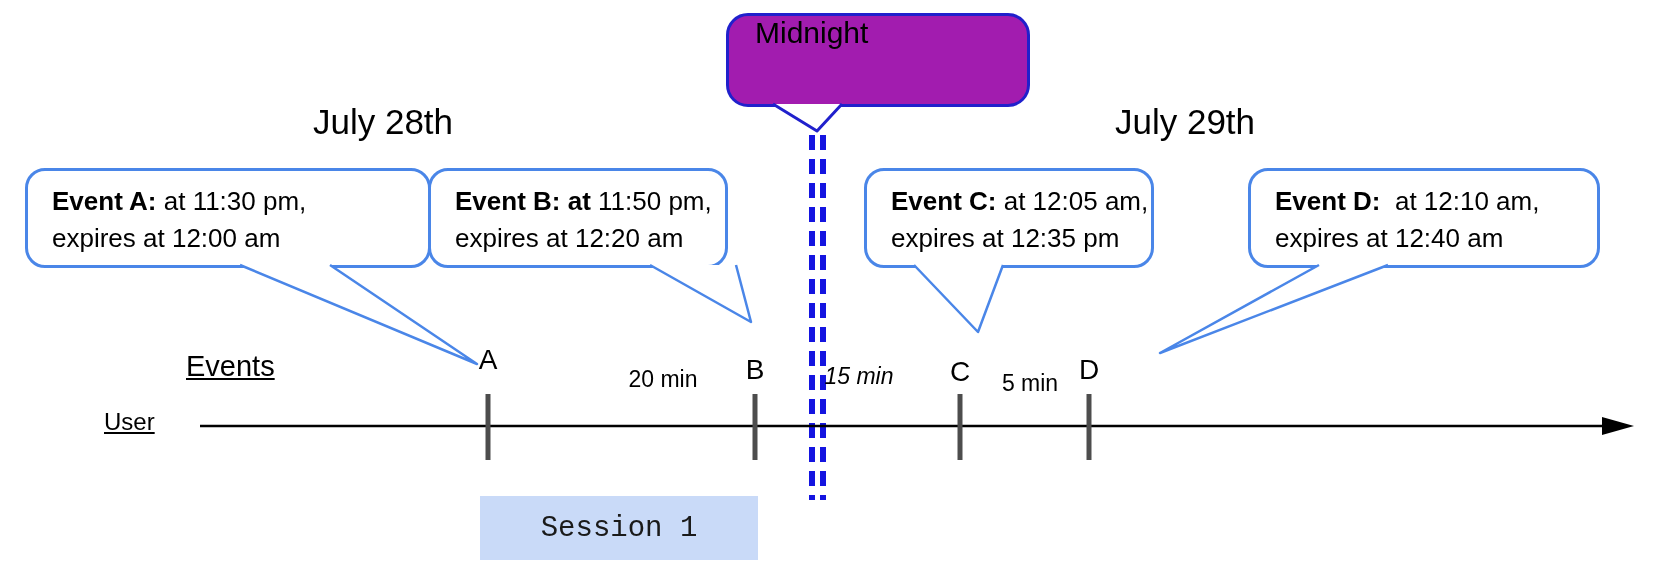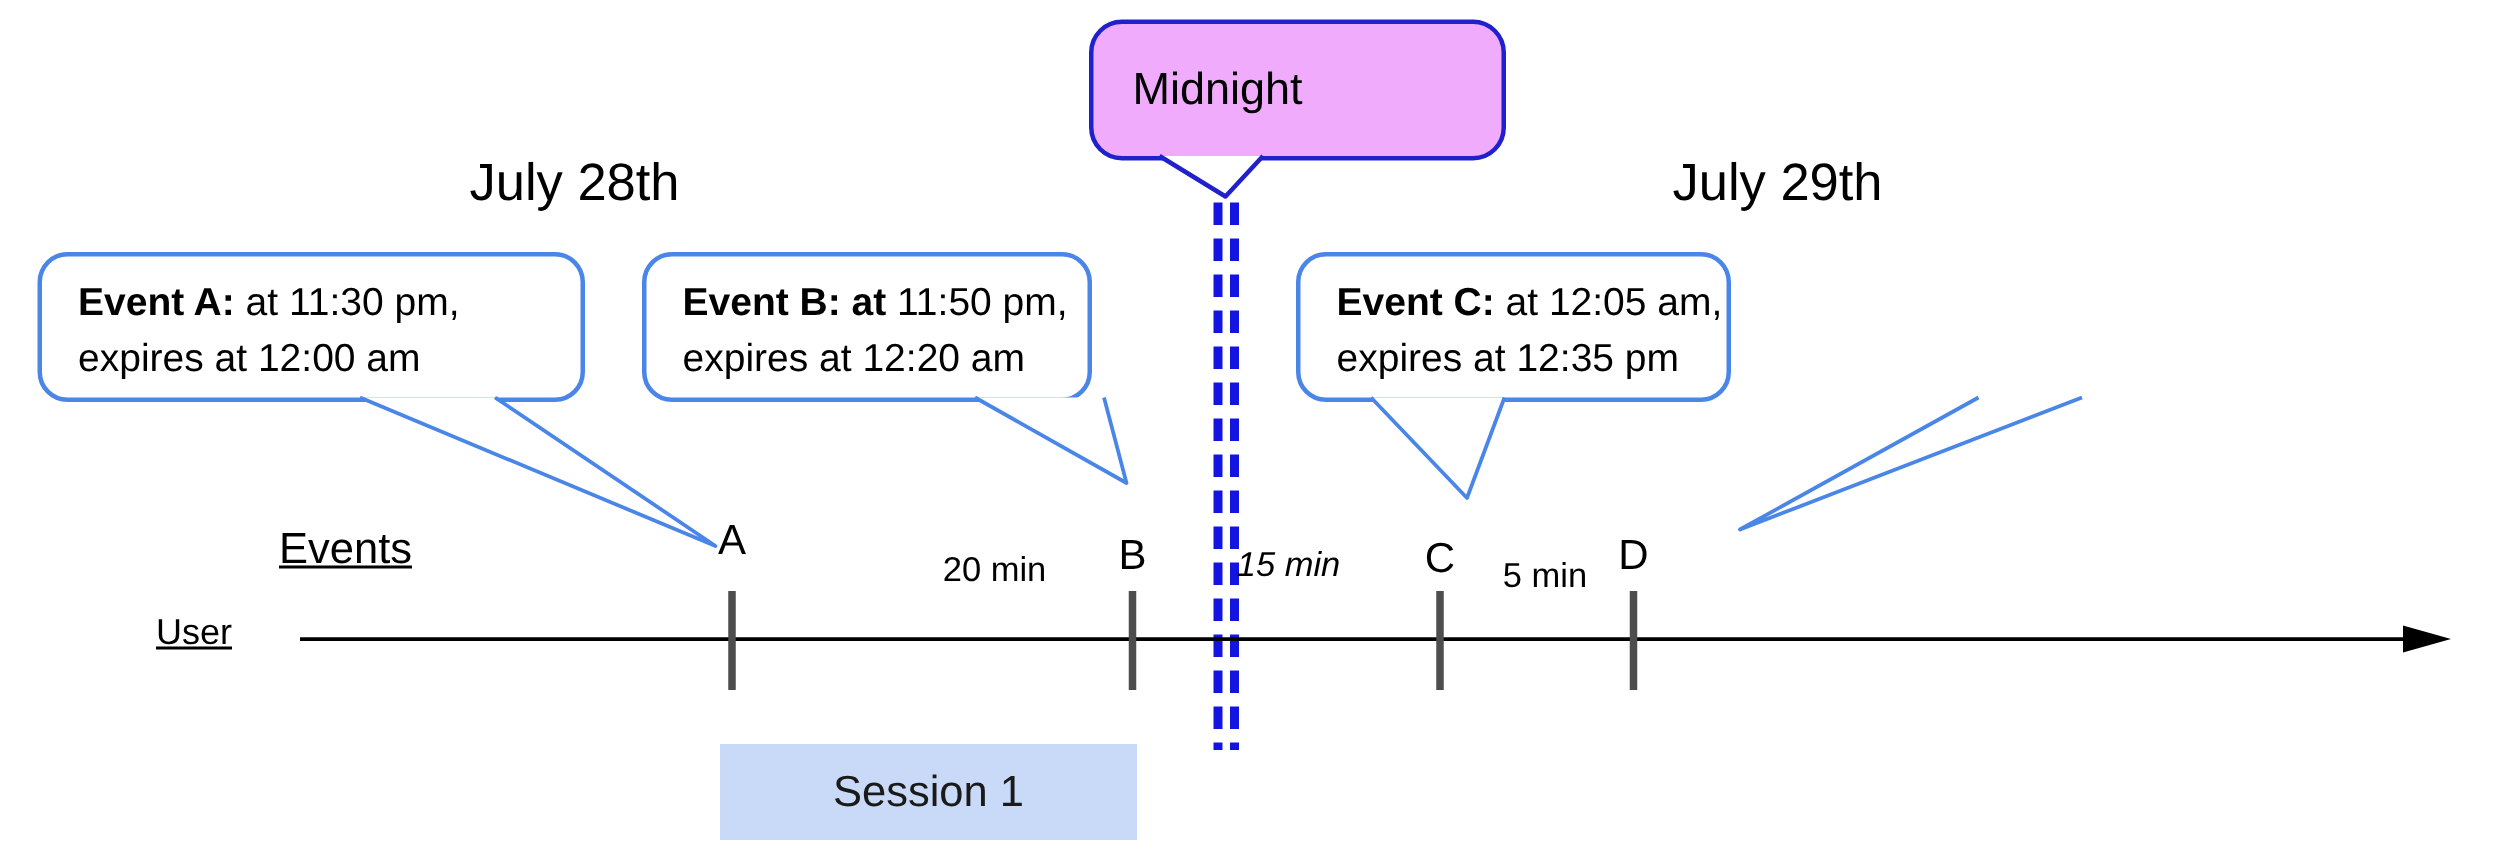--- a/index.html
+++ b/index.html
@@ -11,73 +11,77 @@
     --text-color:#000000;
   }
   html,body{margin:0;padding:0;background:#ffffff;}
   .canvas{
     position:relative;width:1668px;height:578px;background:#ffffff;overflow:hidden;
     font-family:"Liberation Sans",sans-serif;color:var(--text-color);
   }
   .abs{position:absolute;}
   .date-label{font-size:35px;text-align:center;z-index:4;}
   .midnight-bubble{
-    left:726px;top:13px;width:278px;height:94px;box-sizing:border-box;
-    border:3px solid var(--midnight-border);border-radius:22px;background:#f0abfc;
-    display:flex;align-items:center;padding-left:26px;font-size:30px;z-index:1;
+    left:726px;top:13px;width:304px;height:94px;box-sizing:border-box;
+    border:3px solid var(--midnight-border);border-radius:22px;background:#a21caf;
+    display:flex;padding-left:26px;font-size:30px;z-index:1;
   }
   .callout{
     top:168px;height:100px;box-sizing:border-box;background:#ffffff;
     border:3px solid var(--callout-border);border-radius:20px;
     padding:12px 6px 0 24px;font-size:26px;line-height:37px;z-index:1;
   }
   .callout .b{font-weight:bold;}
   .callout span{white-space:pre;}
   .overlay{position:absolute;left:0;top:0;z-index:3;pointer-events:none;}
   .tail{fill:#ffffff;stroke:var(--callout-border);stroke-width:2.5;stroke-linejoin:round;}
   .mtail{fill:#ffffff;stroke:var(--midnight-border);stroke-width:3;stroke-linejoin:round;}
   .mdash{stroke:var(--midnight-dash);stroke-width:6;stroke-dasharray:15 9;}
   .axis{stroke:#000000;stroke-width:2.5;}
   .ah{fill:#000000;stroke:none;}
   .tickline{stroke:var(--tick-color);stroke-width:5;}
   .side-label{z-index:4;text-decoration:underline;}
   .tick-letter{font-size:28px;width:34px;text-align:center;z-index:4;}
   .gap-label{font-size:23px;width:100px;text-align:center;z-index:4;}
   .session-box{
     top:496px;height:64px;background:var(--session-fill);z-index:2;
-    display:flex;align-items:center;justify-content:center;font-size:29px;color:#1a1a1a;
+    display:flex;align-items:center;justify-content:center;font-size:29px;color:#1a1a1a;font-family:Liberation Mono, monospace;
   }
 </style>
 </head>
 <body>
 
 <div class="canvas">
 
   <div class="abs date-label" style="left:268px;top:102px;width:230px;">July 28th</div>
   <div class="abs date-label" style="left:1070px;top:102px;width:230px;">July 29th</div>
 
   <div class="abs midnight-bubble">
     <span>Midnight</span>
   </div>
 
-  <div class="abs callout" style="left:25px;width:365px;">
+  <div class="abs callout" style="left:25px;width:406px;">
     <div><span class="b">Event A:</span><span> at 11:30 pm,</span></div>
     <div>expires at 12:00 am</div>
   </div>
 
   <div class="abs callout" style="left:428px;width:300px;">
     <div><span class="b">Event B: at</span><span> 11:50 pm,</span></div>
     <div>expires at 12:20 am</div>
   </div>
 
   <div class="abs callout" style="left:864px;width:290px;">
     <div><span class="b">Event C:</span><span> at 12:05 am,</span></div>
     <div>expires at 12:35 pm</div>
   </div>
 
+  <div class="abs callout" style="left:1248px;width:352px;">
+    <div><span class="b">Event D:</span><span>  at 12:10 am,</span></div>
+    <div>expires at 12:40 am</div>
+  </div>
 
   <svg class="overlay" width="1668" height="578" viewBox="0 0 1668 578">
 
     <line class="mdash" x1="812" y1="135" x2="812" y2="500"></line>
     <line class="mdash" x1="823" y1="135" x2="823" y2="500"></line>
 
     <line class="axis" x1="200" y1="426" x2="1606" y2="426"></line>
     <path class="ah" d="M1602,417 L1634,426 L1602,435 Z"></path>
 
     <line class="tickline" x1="488" y1="394" x2="488" y2="460"></line>

